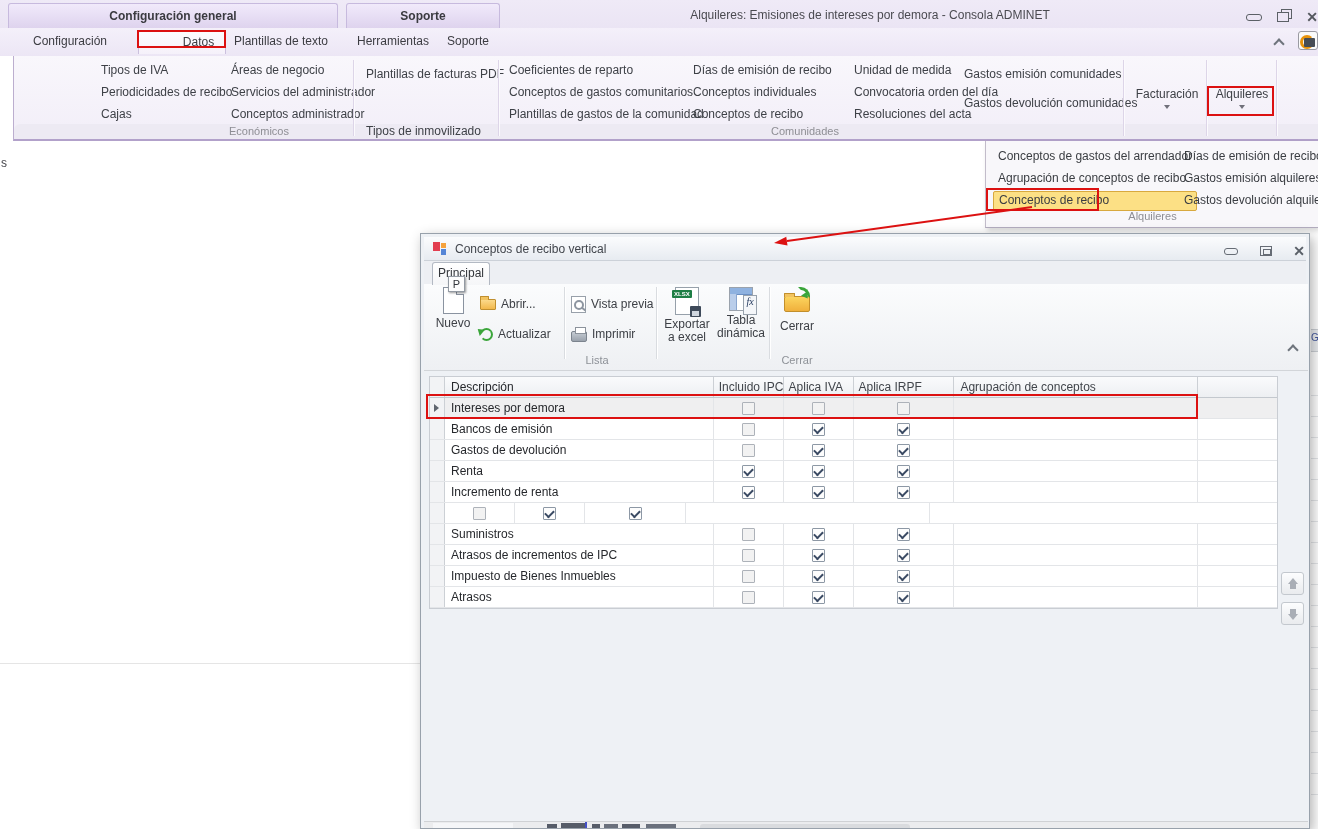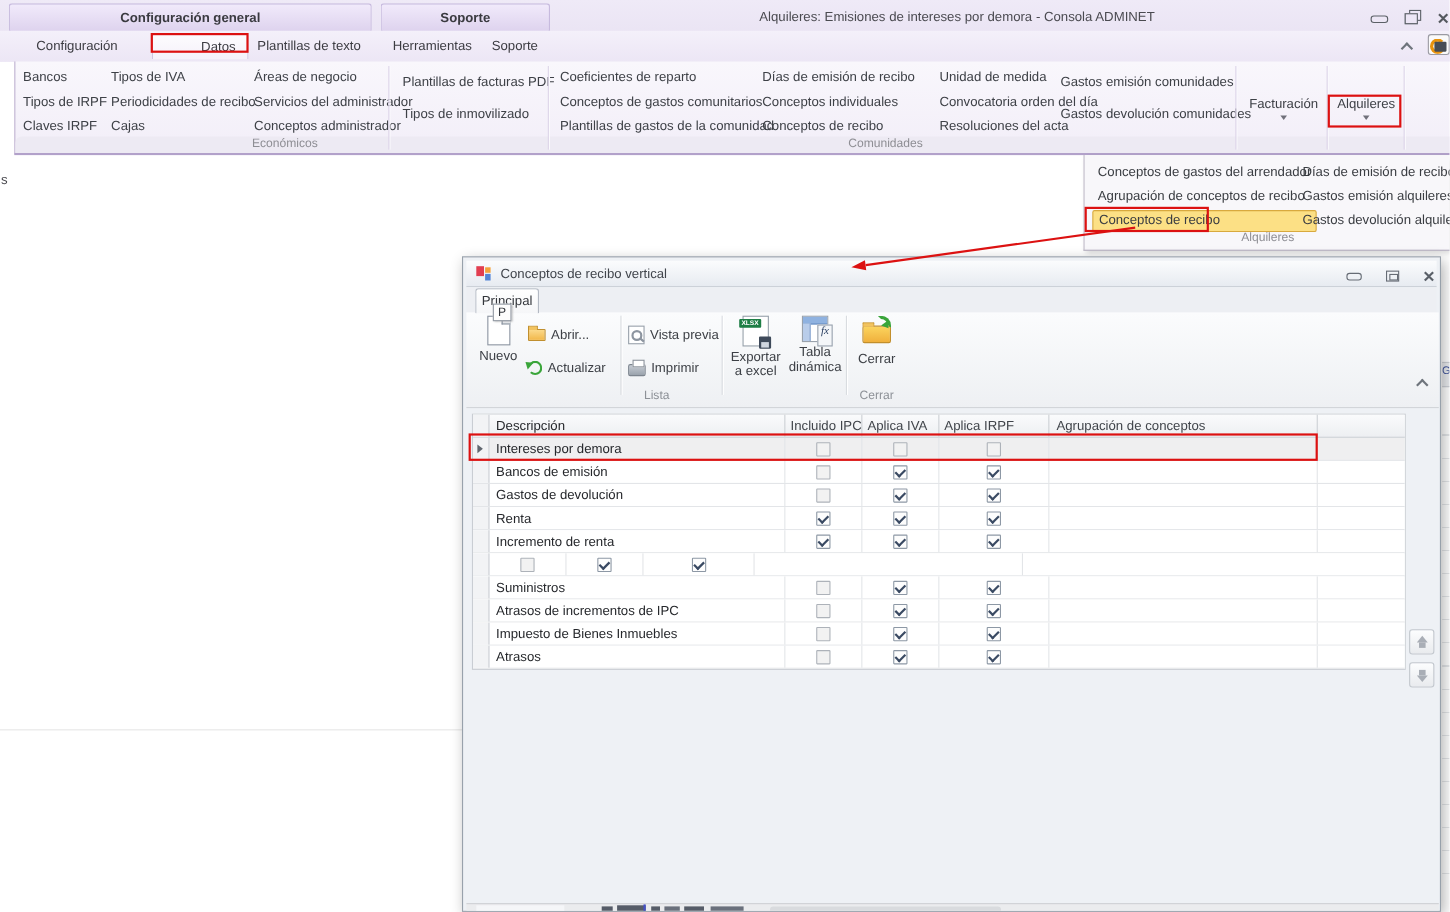--- a/index.html
+++ b/index.html
@@ -184,40 +184,35 @@
   <div class="wbtn" style="left:1268px;top:33px;">
       <span class="chev" style="transform:rotate(45deg);margin-top:3px;"></span>
     </div>
   <div class="appico" style="left:1298px;top:31px;"></div>
 
   <span class="lfrag" style="top:156px;">s</span>
 
   <div class="ribbon">
     <div class="labelstrip"></div>
 
-    <div class="rcol" style="left:7px;">
-        <span class="ritem">Bancos</span>
-        <span class="ritem">Tipos de IRPF</span>
-        <span class="ritem">Claves IRPF</span>
-      </div>
     <div class="rcol" style="left:87px;">
         <span class="ritem">Tipos de IVA</span>
         <span class="ritem">Periodicidades de recibo</span>
         <span class="ritem">Cajas</span>
       </div>
     <div class="rcol" style="left:217px;">
         <span class="ritem">Áreas de negocio</span>
         <span class="ritem">Servicios del administrador</span>
         <span class="ritem">Conceptos administrador</span>
       </div>
     <div class="rgl" style="left:185px;width:120px;">Económicos</div>
 
     <span class="vsep" style="left:339px;"></span>
 
-    <div class="rcol rcol-2" style="left:352px;">
+    <div class="rcol rcol-2" style="left:352px;gap:28px;">
         <span class="ritem">Plantillas de facturas PDF</span>
         <span class="ritem">Tipos de inmovilizado</span>
       </div>
 
     <span class="vsep" style="left:484px;"></span>
 
     <div class="rcol" style="left:495px;">
         <span class="ritem">Coeficientes de reparto</span>
         <span class="ritem">Conceptos de gastos comunitarios</span>
         <span class="ritem">Plantillas de gastos de la comunidad</span>

